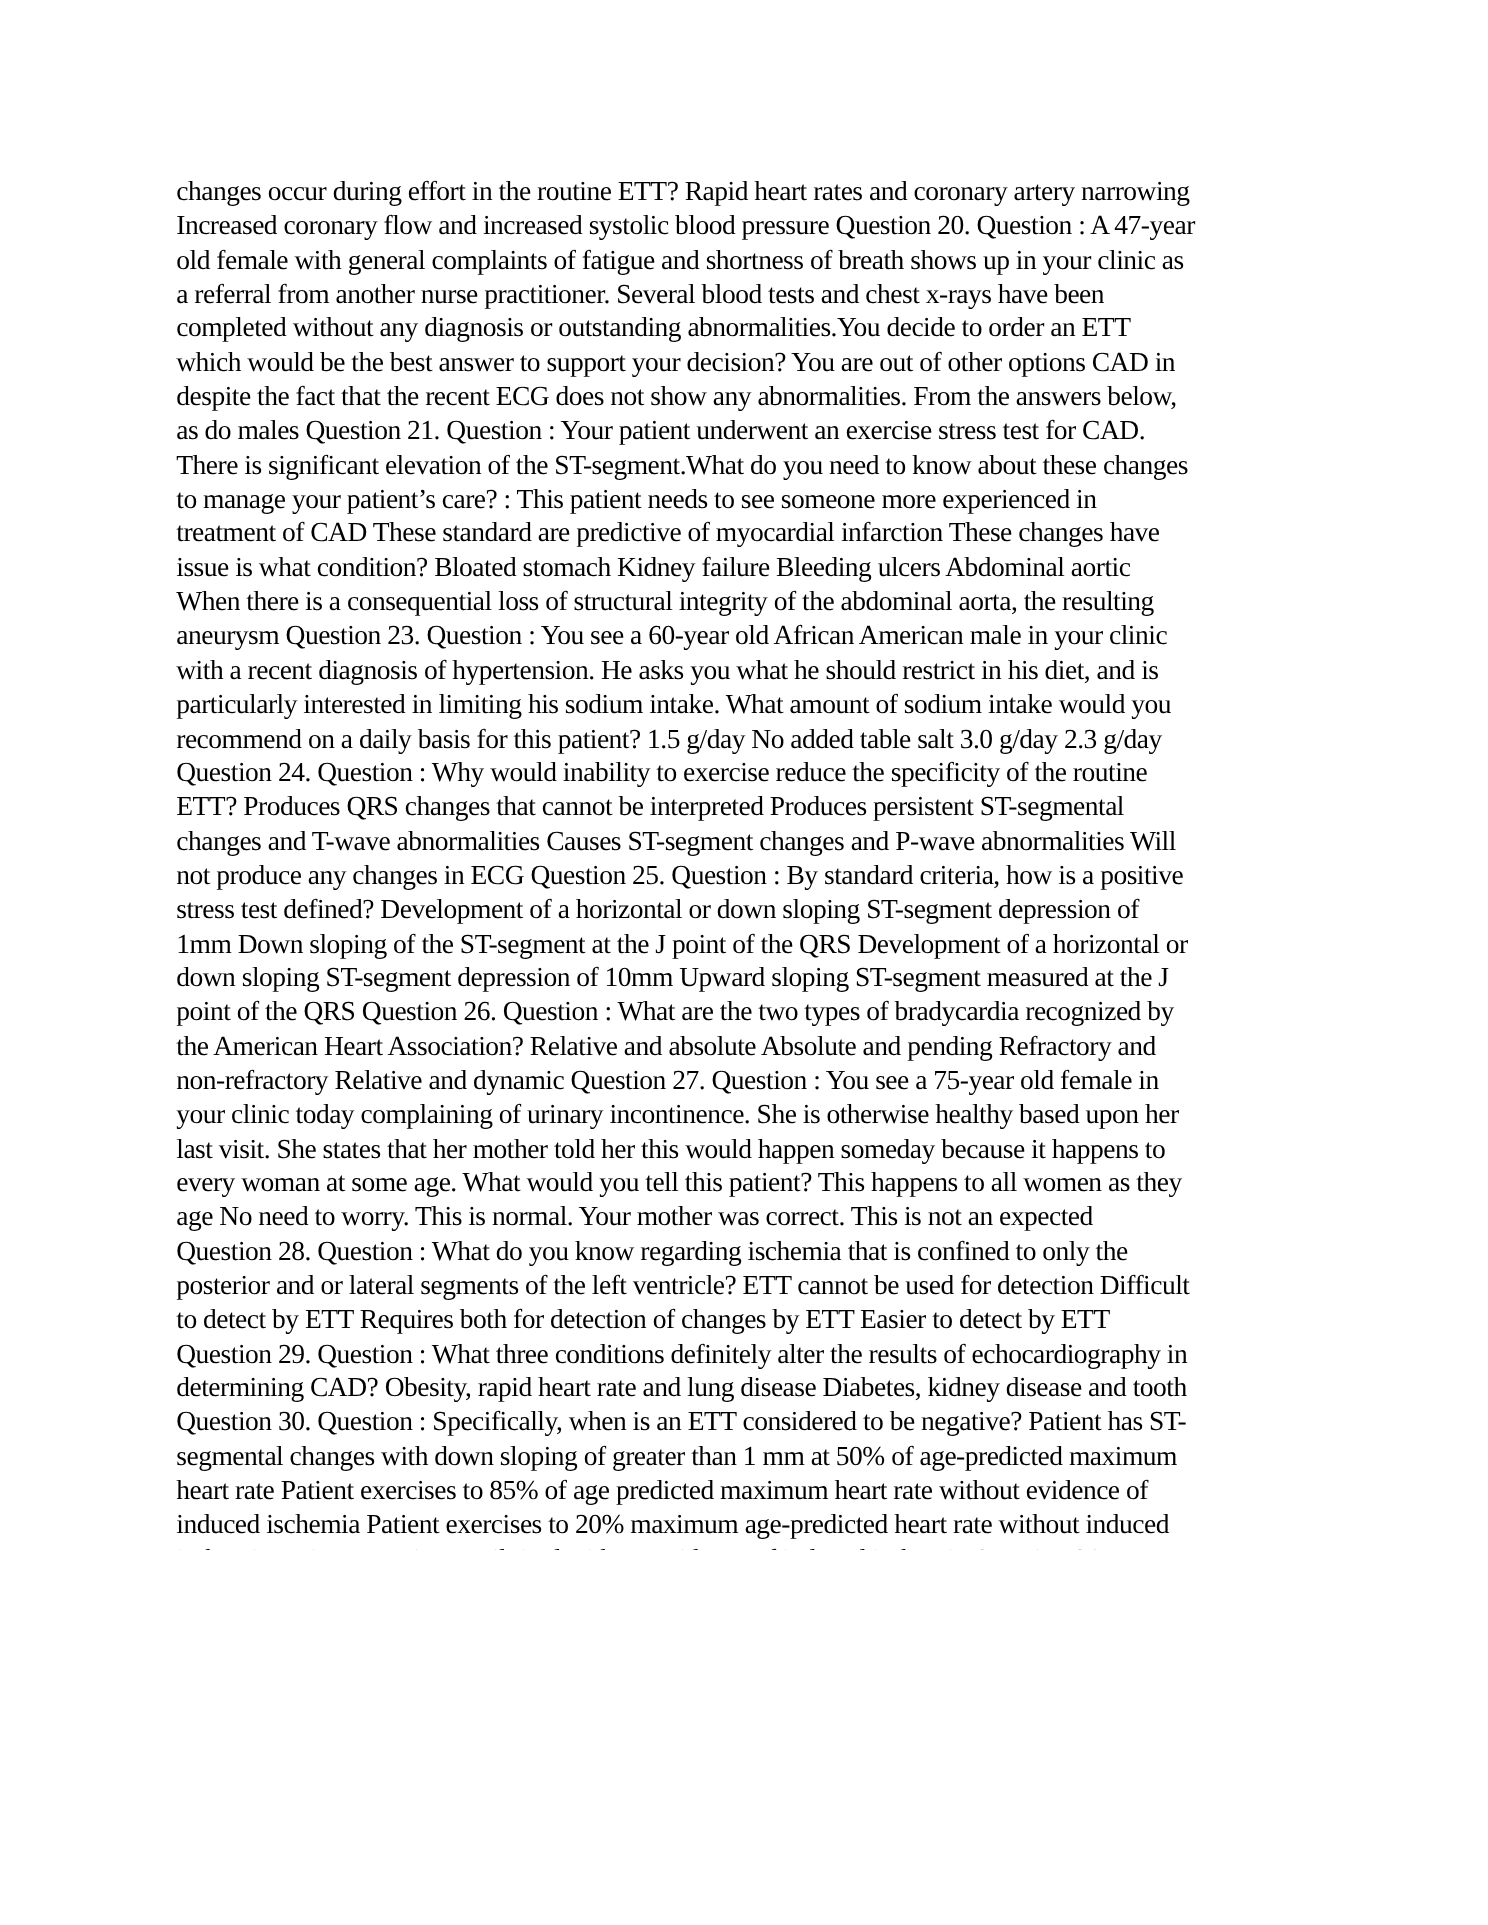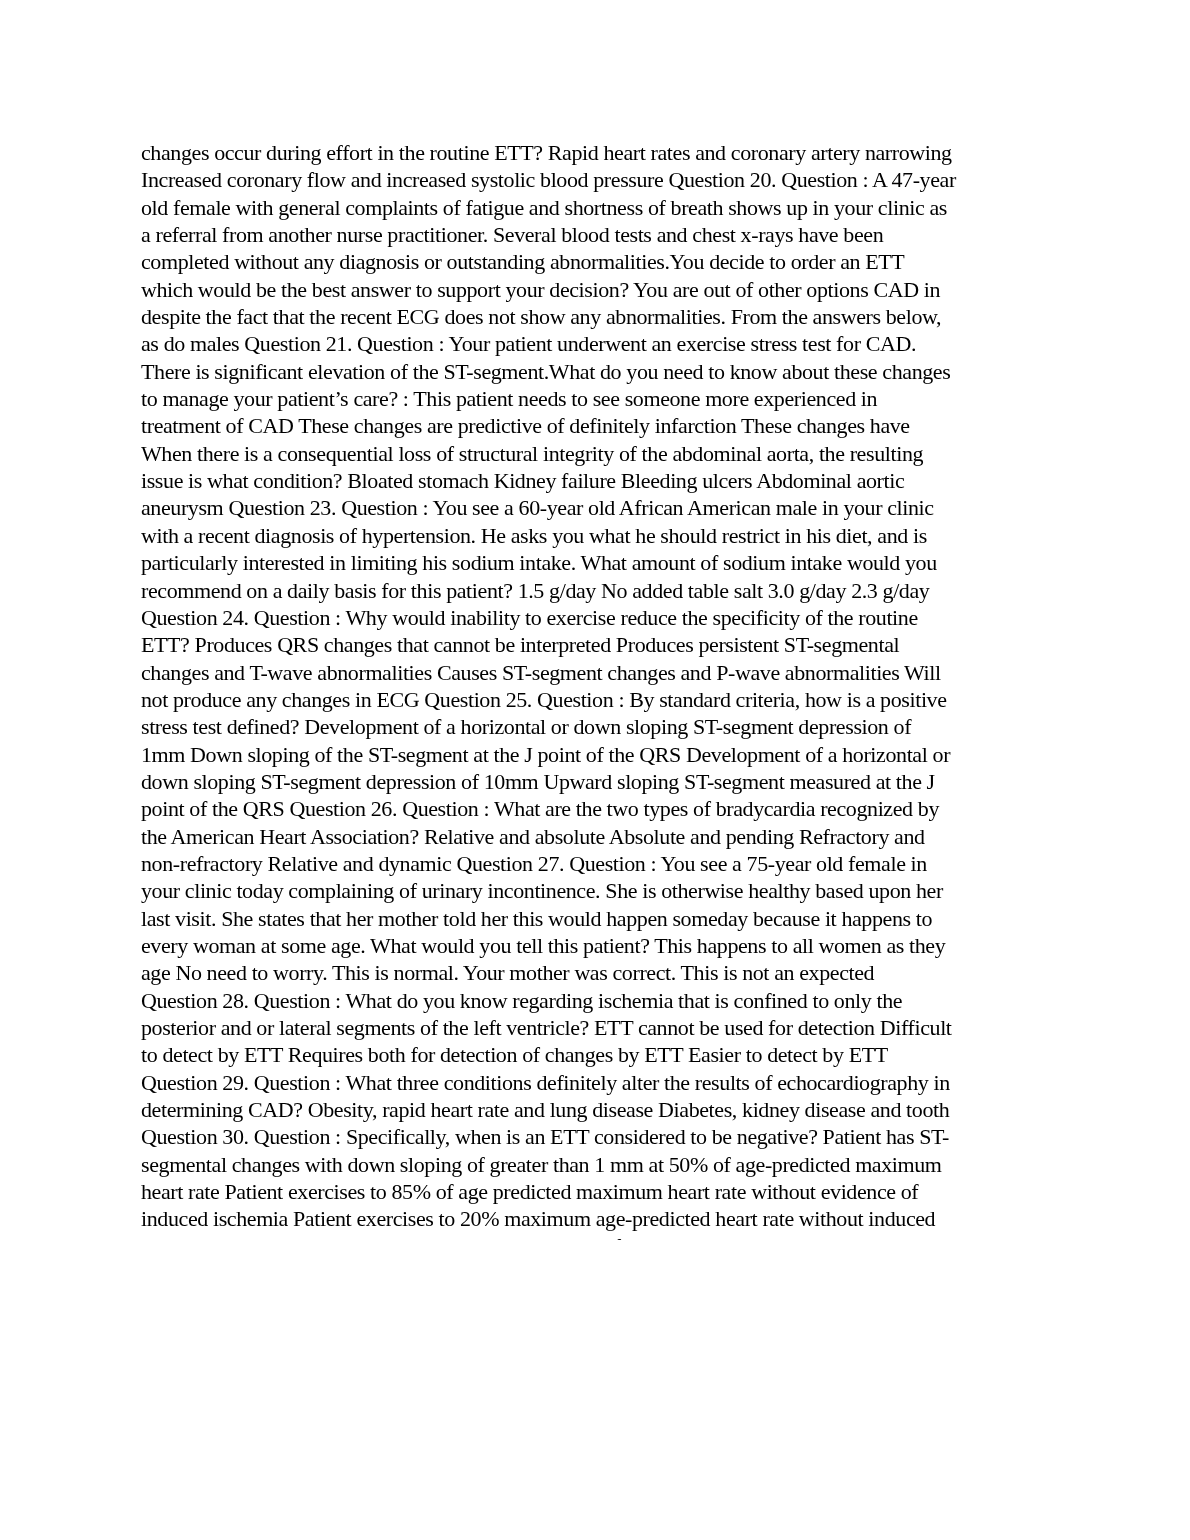--- a/index.html
+++ b/index.html
@@ -38,23 +38,23 @@
       <div class="text-line">changes occur during effort in the routine ETT? Rapid heart rates and coronary artery narrowing</div>
       <div class="text-line">Increased coronary flow and increased systolic blood pressure Question 20. Question : A 47-year</div>
       <div class="text-line">old female with general complaints of fatigue and shortness of breath shows up in your clinic as</div>
       <div class="text-line">a referral from another nurse practitioner. Several blood tests and chest x-rays have been</div>
       <div class="text-line">completed without any diagnosis or outstanding abnormalities.You decide to order an ETT</div>
       <div class="text-line">which would be the best answer to support your decision? You are out of other options CAD in</div>
       <div class="text-line">despite the fact that the recent ECG does not show any abnormalities. From the answers below,</div>
       <div class="text-line">as do males Question 21. Question : Your patient underwent an exercise stress test for CAD.</div>
       <div class="text-line">There is significant elevation of the ST-segment.What do you need to know about these changes</div>
       <div class="text-line">to manage your patient’s care? : This patient needs to see someone more experienced in</div>
-      <div class="text-line">treatment of CAD These changes are predictive of definitely infarction These changes have</div>
+      <div class="text-line">treatment of CAD These standard are predictive of myocardial infarction These changes have</div>
+      <div class="text-line">issue is what condition? Bloated stomach Kidney failure Bleeding ulcers Abdominal aortic</div>
       <div class="text-line">When there is a consequential loss of structural integrity of the abdominal aorta, the resulting</div>
-      <div class="text-line">issue is what condition? Bloated stomach Kidney failure Bleeding ulcers Abdominal aortic</div>
       <div class="text-line">aneurysm Question 23. Question : You see a 60-year old African American male in your clinic</div>
       <div class="text-line">with a recent diagnosis of hypertension. He asks you what he should restrict in his diet, and is</div>
       <div class="text-line">particularly interested in limiting his sodium intake. What amount of sodium intake would you</div>
       <div class="text-line">recommend on a daily basis for this patient? 1.5 g/day No added table salt 3.0 g/day 2.3 g/day</div>
       <div class="text-line">Question 24. Question : Why would inability to exercise reduce the specificity of the routine</div>
       <div class="text-line">ETT? Produces QRS changes that cannot be interpreted Produces persistent ST-segmental</div>
       <div class="text-line">changes and T-wave abnormalities Causes ST-segment changes and P-wave abnormalities Will</div>
       <div class="text-line">not produce any changes in ECG Question 25. Question : By standard criteria, how is a positive</div>
       <div class="text-line">stress test defined? Development of a horizontal or down sloping ST-segment depression of</div>
       <div class="text-line">1mm Down sloping of the ST-segment at the J point of the QRS Development of a horizontal or</div>

